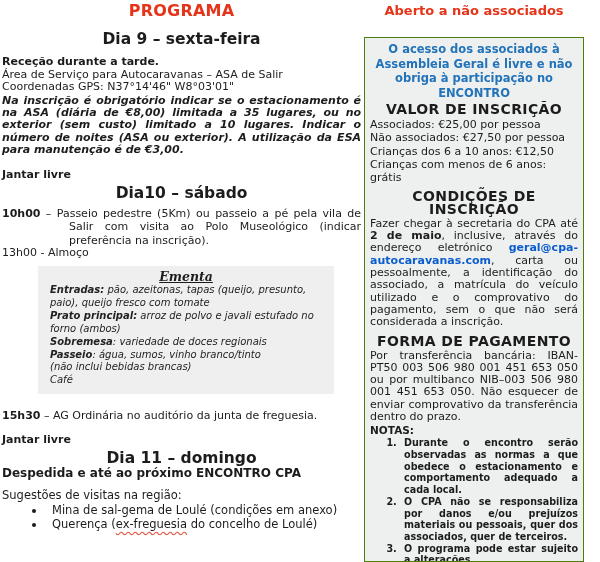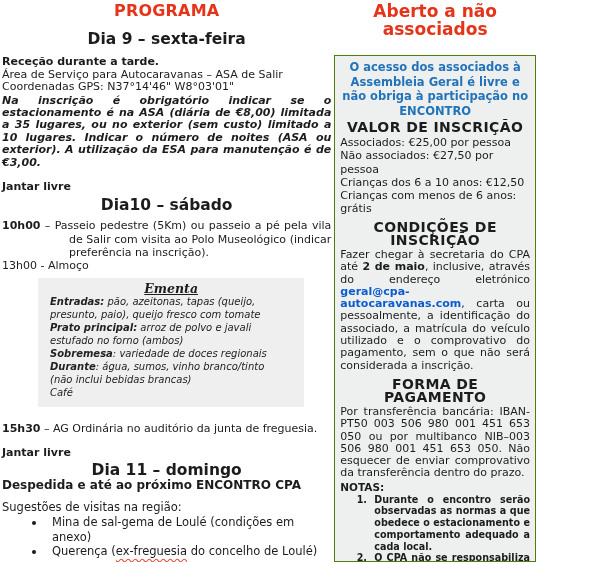--- a/index.html
+++ b/index.html
@@ -1,18 +1,18 @@
 <!DOCTYPE html>
 <html><head>
 <meta charset="utf-8">
 <style>
   * { margin:0; padding:0; box-sizing:border-box; }
   html,body { background:#fff; }
   .page {
-    width:536px; height:562px; overflow:hidden; background:#fff;
+    width:584px; height:562px; overflow:hidden; background:#fff;
     display:flex; font-family:"DejaVu Sans", sans-serif; color:#1c1c1c;
     font-size:11px; line-height:12.5px;
   }
   
   .col-left { width:374px; padding:1px 3px 0 2px; }
   .title-red {
     text-align:center; color:#e5341a; font-weight:bold;
     font-size:16px; line-height:19px; letter-spacing:.2px;
   }
   .day-heading {
@@ -51,21 +51,21 @@
   .visits { list-style:disc; margin-top:1px; padding-left:44px; }
   .visits li { font-size:11.5px; line-height:14.6px; padding-left:6px; }
   .wavy {
     text-decoration:underline; text-decoration-style:wavy;
     text-decoration-color:#e2543e; text-underline-offset:2px;
   }
   
   .col-right { width:226px; display:flex; flex-direction:column; padding-top:2px; }
   .right-title {
     text-align:center; color:#e5341a; font-weight:bold;
-    font-size:17px; line-height:18px;
+    font-size:13px; line-height:18px;
   }
   .info-box {
     margin-top:17px; flex:1 1 auto; background:#eef0ef;
     border:1px solid #4d7c0f; padding:4px 5px; overflow:hidden;
   }
   .box-intro {
     text-align:center; font-weight:bold; color:#2273b9;
     font-size:11.5px; line-height:14.6px;
   }
   .box-heading {
@@ -105,21 +105,21 @@
 
     <div class="day-heading day10-heading">Dia10 – sábado</div>
     <div class="sched-item"><span class="sched-time">10h00</span><span> – </span><span>Passeio pedestre (5Km) ou passeio a pé pela vila de Salir com visita ao Polo Museológico (indicar preferência na inscrição).</span></div>
     <div class="bold-time-line">13h00 - Almoço</div>
 
     <div class="menu-box">
       <div class="menu-title">Ementa</div>
       <div class="menu-item"><span class="menu-label">Entradas:</span><span> pão, azeitonas, tapas (queijo, presunto, paio), queijo fresco com tomate</span></div>
       <div class="menu-item"><span class="menu-label">Prato principal:</span><span> arroz de polvo e javali estufado no forno (ambos)</span></div>
       <div class="menu-item"><span class="menu-label">Sobremesa</span><span>: variedade de doces regionais</span></div>
-      <div class="menu-item"><span class="menu-label">Durante</span><span>: água, sumos, vinho branco/tinto</span></div>
+      <div class="menu-item"><span class="menu-label">Passeio</span><span>: água, sumos, vinho branco/tinto</span></div>
       <div class="menu-item"><span class="menu-label"></span><span>(não inclui bebidas brancas)</span></div>
       <div class="menu-item"><span class="menu-label"></span><span>Café</span></div>
     </div>
 
     <div class="ag-line"><span class="sched-time">15h30</span><span> – </span><span>AG Ordinária no auditório da junta de freguesia.</span></div>
     <div class="dinner-line">Jantar livre</div>
 
     <div class="day-heading day11-heading">Dia 11 – domingo</div>
     <div class="despedida">Despedida e até ao próximo ENCONTRO CPA</div>
     <div class="suggestions">Sugestões de visitas na região:</div>

